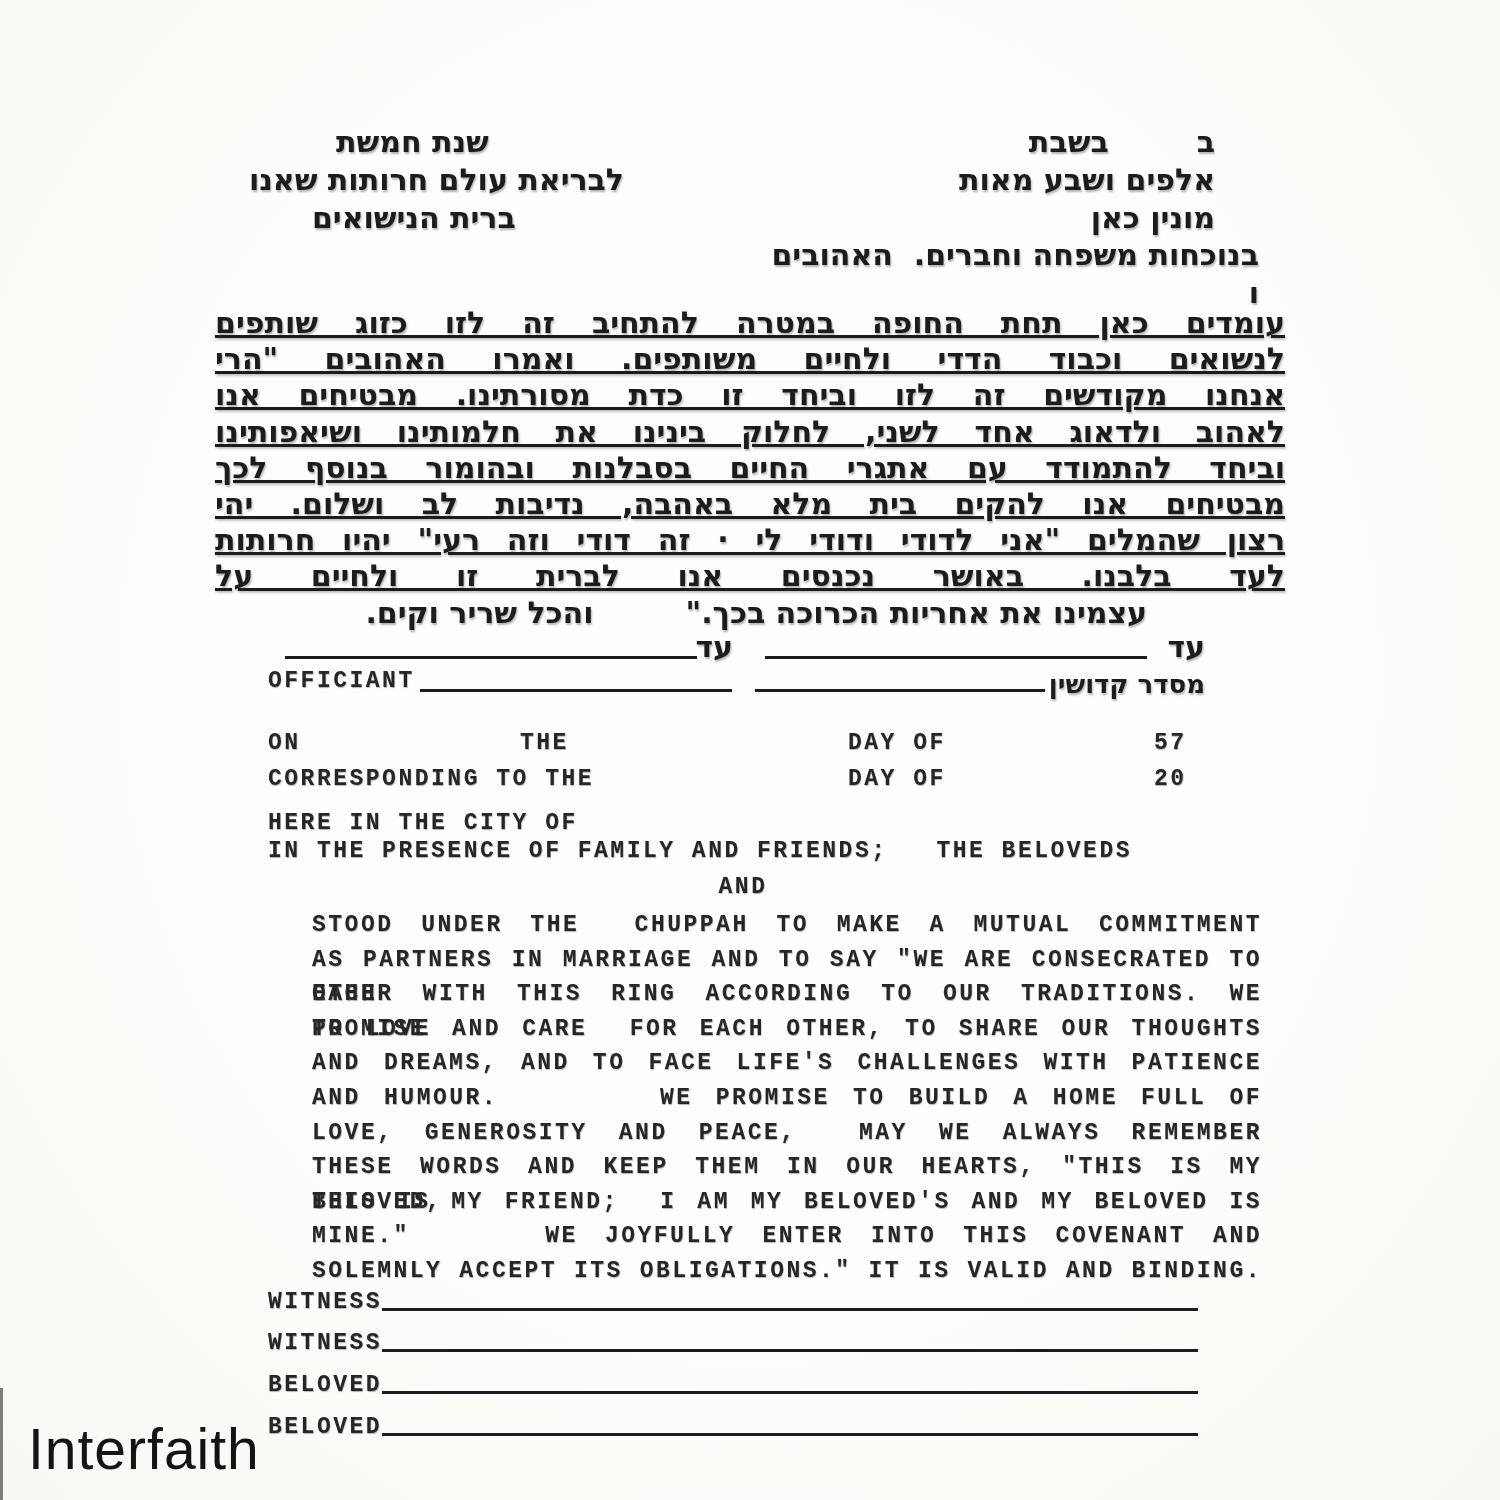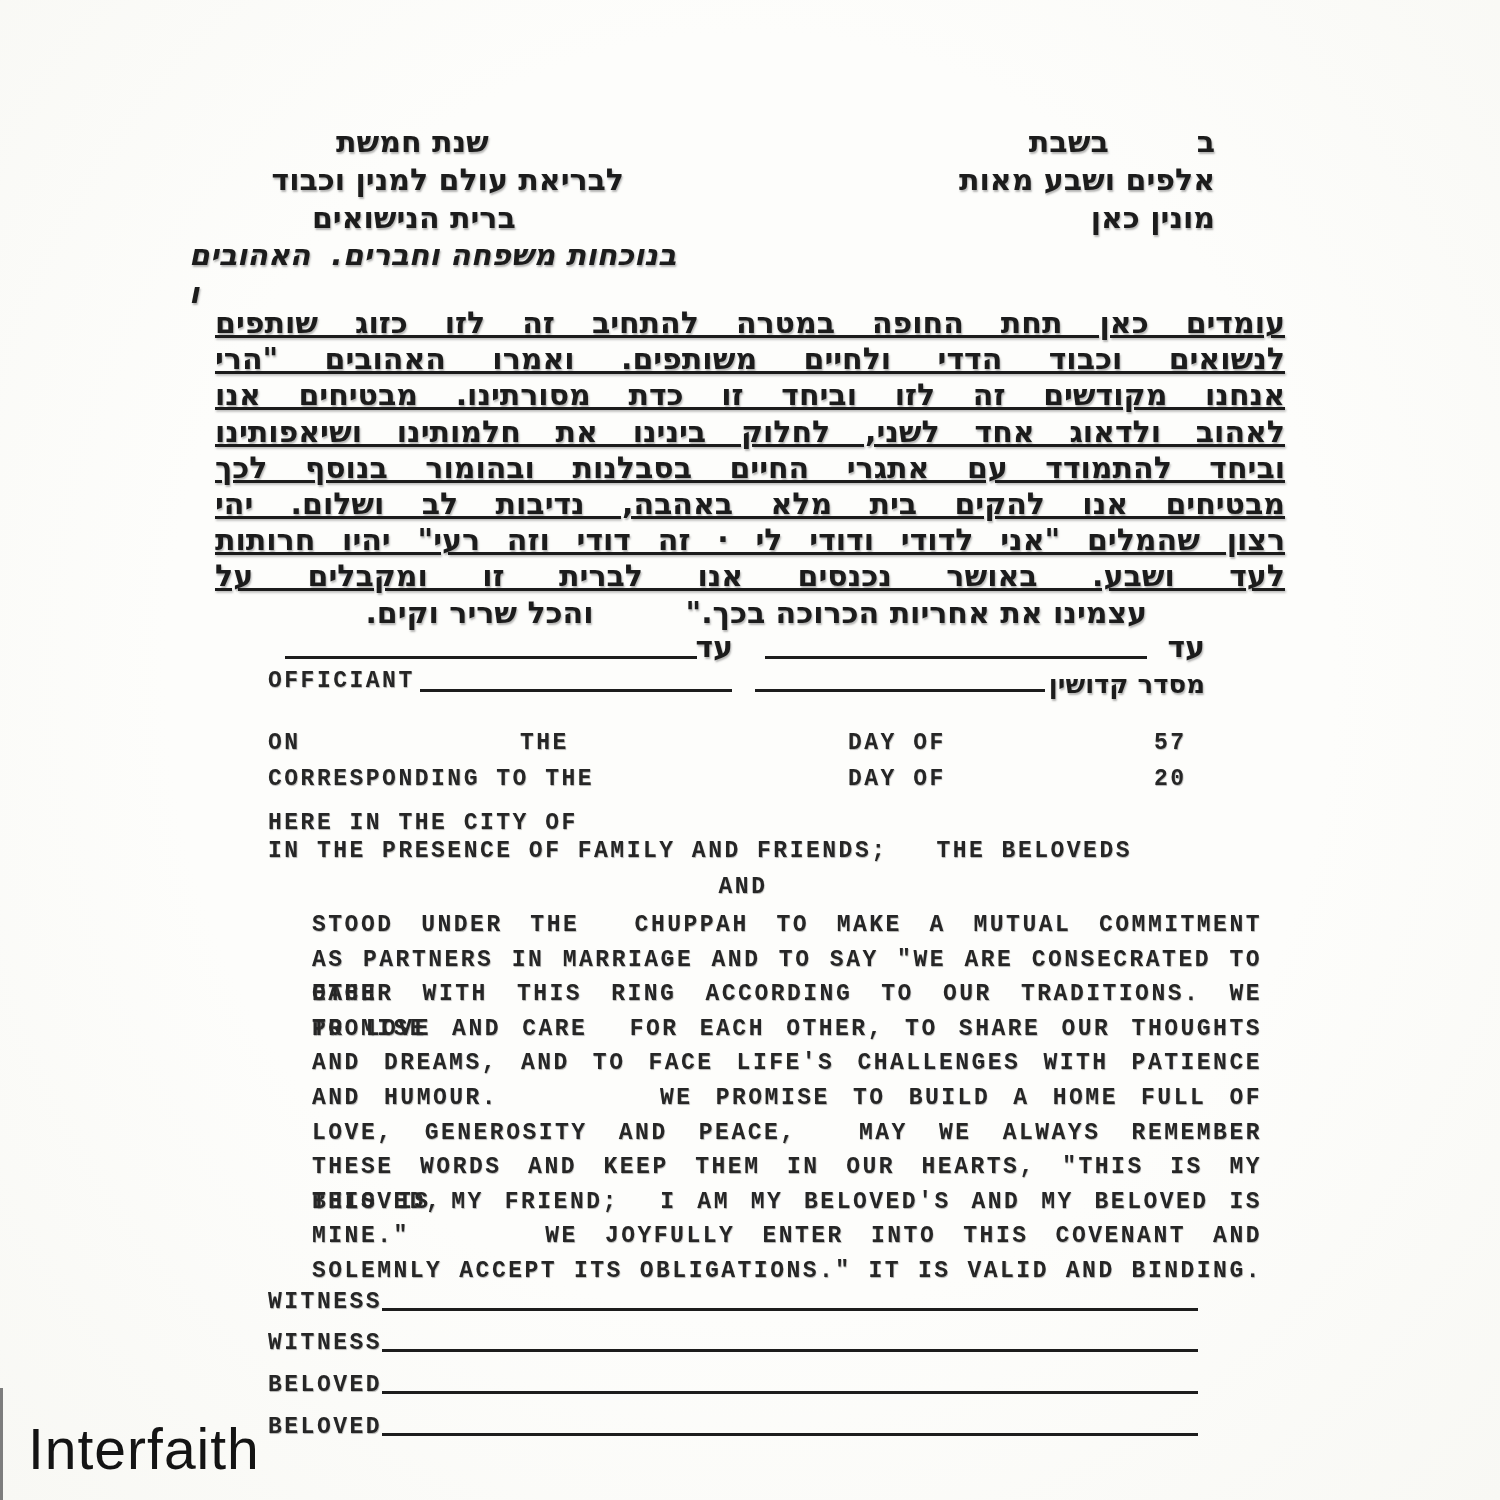--- a/index.html
+++ b/index.html
@@ -14,21 +14,21 @@
   }
   
   .hfont{
     font-family:"DejaVu Sans",sans-serif;
     font-weight:bold;color:#1c1c1c;
     text-shadow:1px 1.6px 2px rgba(120,120,120,0.55);
   }
   .heb-open{position:absolute;left:215px;top:122px;width:1070px;direction:rtl;font-size:30px;}
   .heb-row{height:38px;display:flex;align-items:center;justify-content:flex-start;white-space:nowrap;}
   .heb-row .sp{display:inline-block;height:1px;flex:0 0 auto;}
-  .heb-row.center{display:block;text-align:left;line-height:38px;transform:translateX(-26px);font-style:italic;}
+  .heb-row.center{display:block;text-align:right;line-height:38px;transform:translateX(-26px);}
   .pr70{padding-right:70px;}
   .heb-para{position:absolute;left:215px;top:305px;width:1070px;direction:rtl;font-size:30px;}
   .hline{height:36.2px;line-height:36.2px;text-align:justify;text-align-last:justify;text-decoration:underline;}
   .hline-last{height:36.2px;display:flex;align-items:center;justify-content:flex-start;padding-right:138px;}
   .hline-last .gap{display:inline-block;width:92px;height:1px;flex:0 0 auto;}
   
   .ed-row{position:absolute;left:215px;top:629px;width:1070px;height:33px;direction:rtl;}
   .ed-row .ed{position:absolute;top:0;font-size:30px;}
   .uline{position:absolute;height:0;border-bottom:3px solid #1d1d1d;}
   .officiant-row{position:absolute;left:215px;top:663px;width:1070px;height:36px;}
@@ -62,21 +62,21 @@
     <div class="heb-row pr70">
       <span>ב</span>
       <span class="sp" style="width:88px"></span>
       <span>בשבת</span>
       <span class="sp" style="width:540px"></span>
       <span>שנת חמשת</span>
     </div>
     <div class="heb-row pr70">
       <span>אלפים ושבע מאות</span>
       <span class="sp" style="width:335px"></span>
-      <span>לבריאת עולם למנין וכבוד</span>
+      <span>לבריאת עולם חרותות שאנו</span>
     </div>
     <div class="heb-row pr70">
       <span>מונין כאן</span>
       <span class="sp" style="width:575px"></span>
       <span>ברית הנישואים</span>
     </div>
     <div class="heb-row center">
       <span>בנוכחות משפחה וחברים.&nbsp; האהובים</span>
     </div>
     <div class="heb-row center">
@@ -85,21 +85,21 @@
   </section>
 
   <section class="heb-para hfont">
     <div class="hline">עומדים כאן תחת החופה במטרה להתחיב זה לזו כזוג שותפים</div>
     <div class="hline">לנשואים וכבוד הדדי ולחיים משותפים. ואמרו האהובים "הרי</div>
     <div class="hline">אנחנו מקודשים זה לזו וביחד זו כדת מסורתינו. מבטיחים אנו</div>
     <div class="hline">לאהוב ולדאוג אחד לשני, לחלוק בינינו את חלמותינו ושיאפותינו</div>
     <div class="hline">וביחד להתמודד עם אתגרי החיים בסבלנות ובהומור בנוסף לכך</div>
     <div class="hline">מבטיחים אנו להקים בית מלא באהבה, נדיבות לב ושלום. יהי</div>
     <div class="hline">רצון שהמלים "אני לדודי ודודי לי · זה דודי וזה רעי" יהיו חרותות</div>
-    <div class="hline">לעד ושבע. באושר נכנסים אנו לברית זו ומקבלים על</div>
+    <div class="hline">לעד בלבנו. באושר נכנסים אנו לברית זו ולחיים על</div>
     <div class="hline-last">
       <span>עצמינו את אחריות הכרוכה בכך."</span>
       <span class="gap"></span>
       <span>והכל שריר וקים.</span>
     </div>
   </section>
 
   <div class="ed-row hfont">
     <span class="ed" style="right:80px">עד</span>
     <div class="uline" style="right:138px;width:382px;bottom:3px"></div>

